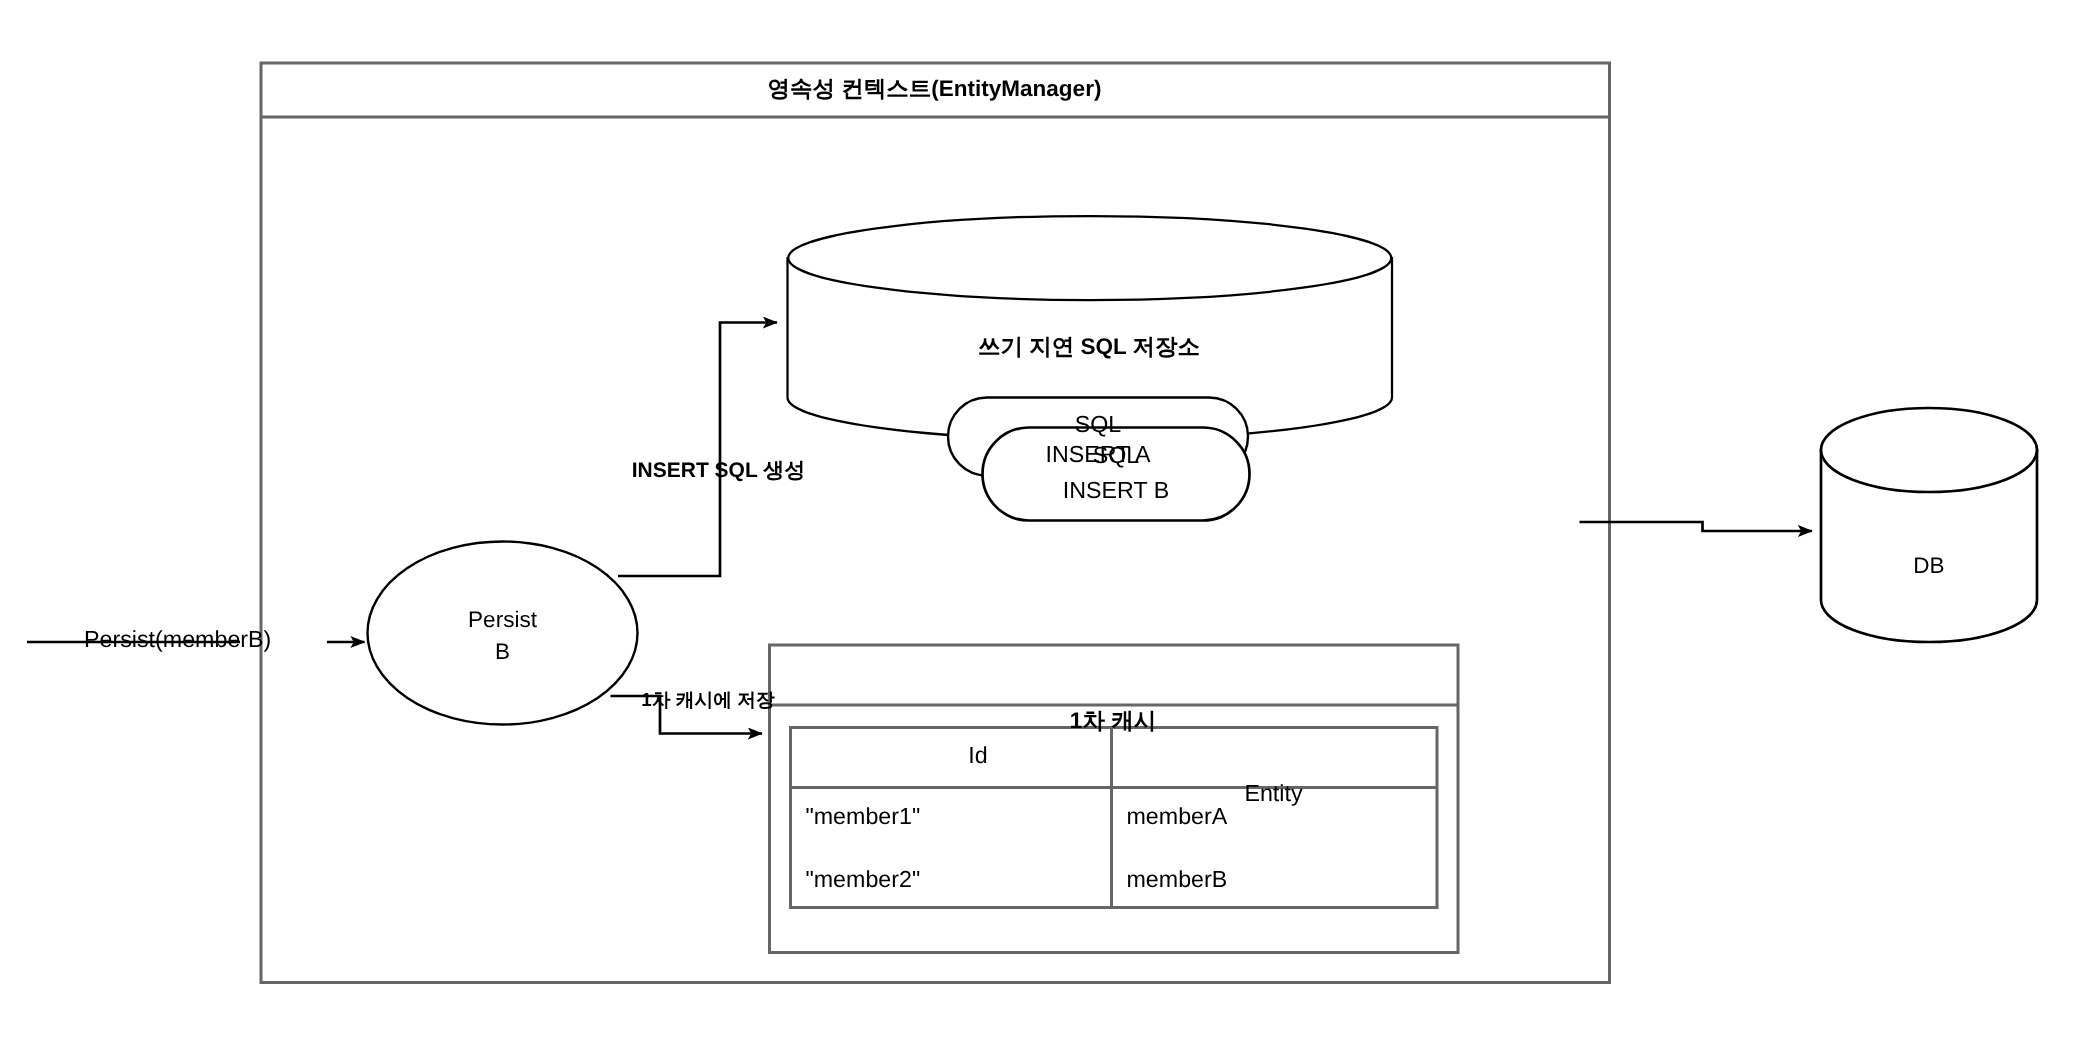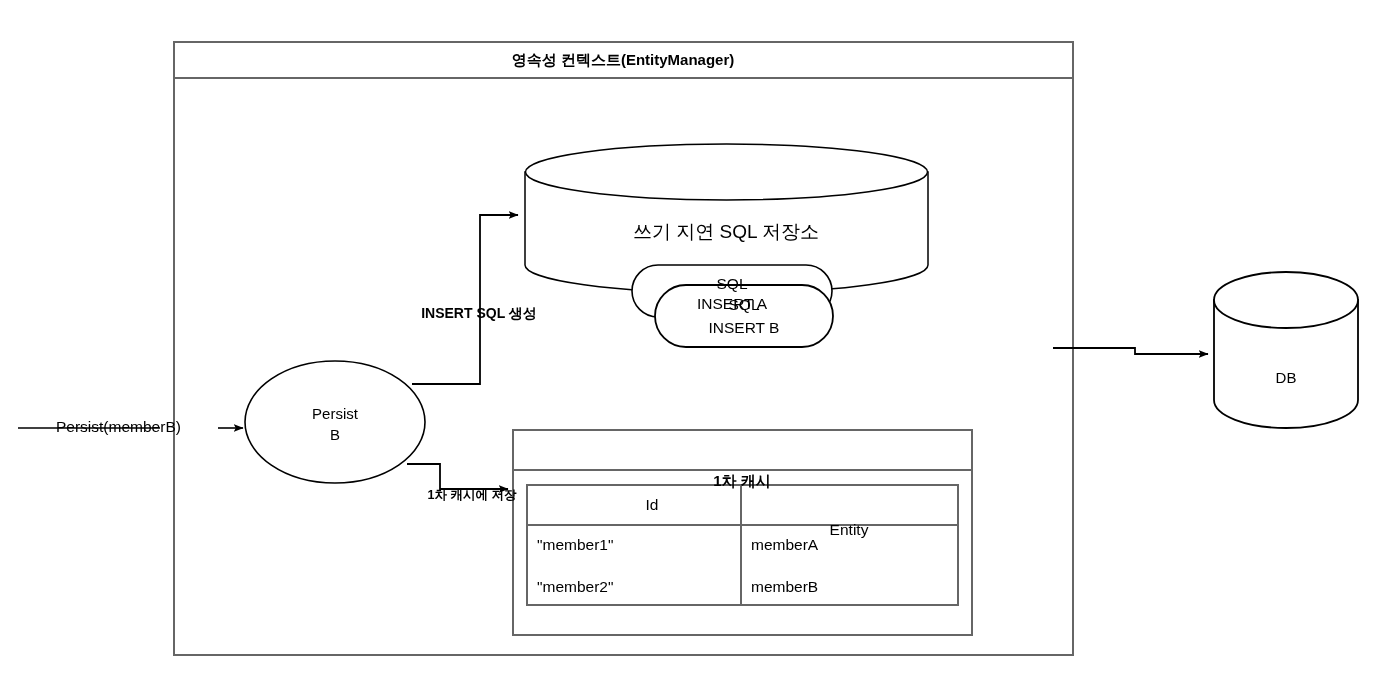--- a/index.html
+++ b/index.html
@@ -34,34 +34,33 @@
   }
   .lbl-center {
     text-align: center;
     transform: translate(-50%, -50%);
   }
   .t-title {
     font-size: 15px;
     font-weight: bold;
   }
   .t-cyl {
-    font-size: 19px;
-    font-weight: normal;
+    font-size: 15px;
+    font-weight: bold;
   }
   .t-sql {
     font-size: 15.5px;
   }
   .t-bold-ko {
     font-size: 14px;
     font-weight: bold;
   }
   .t-small-bold {
     font-size: 12.5px;
     font-weight: bold;
-    margin-top: 28px;
   }
   .t-node {
     font-size: 15px;
   }
   .t-edge {
     font-size: 15.5px;
   }
   .t-cache-title {
     font-size: 15px;
     font-weight: bold;

